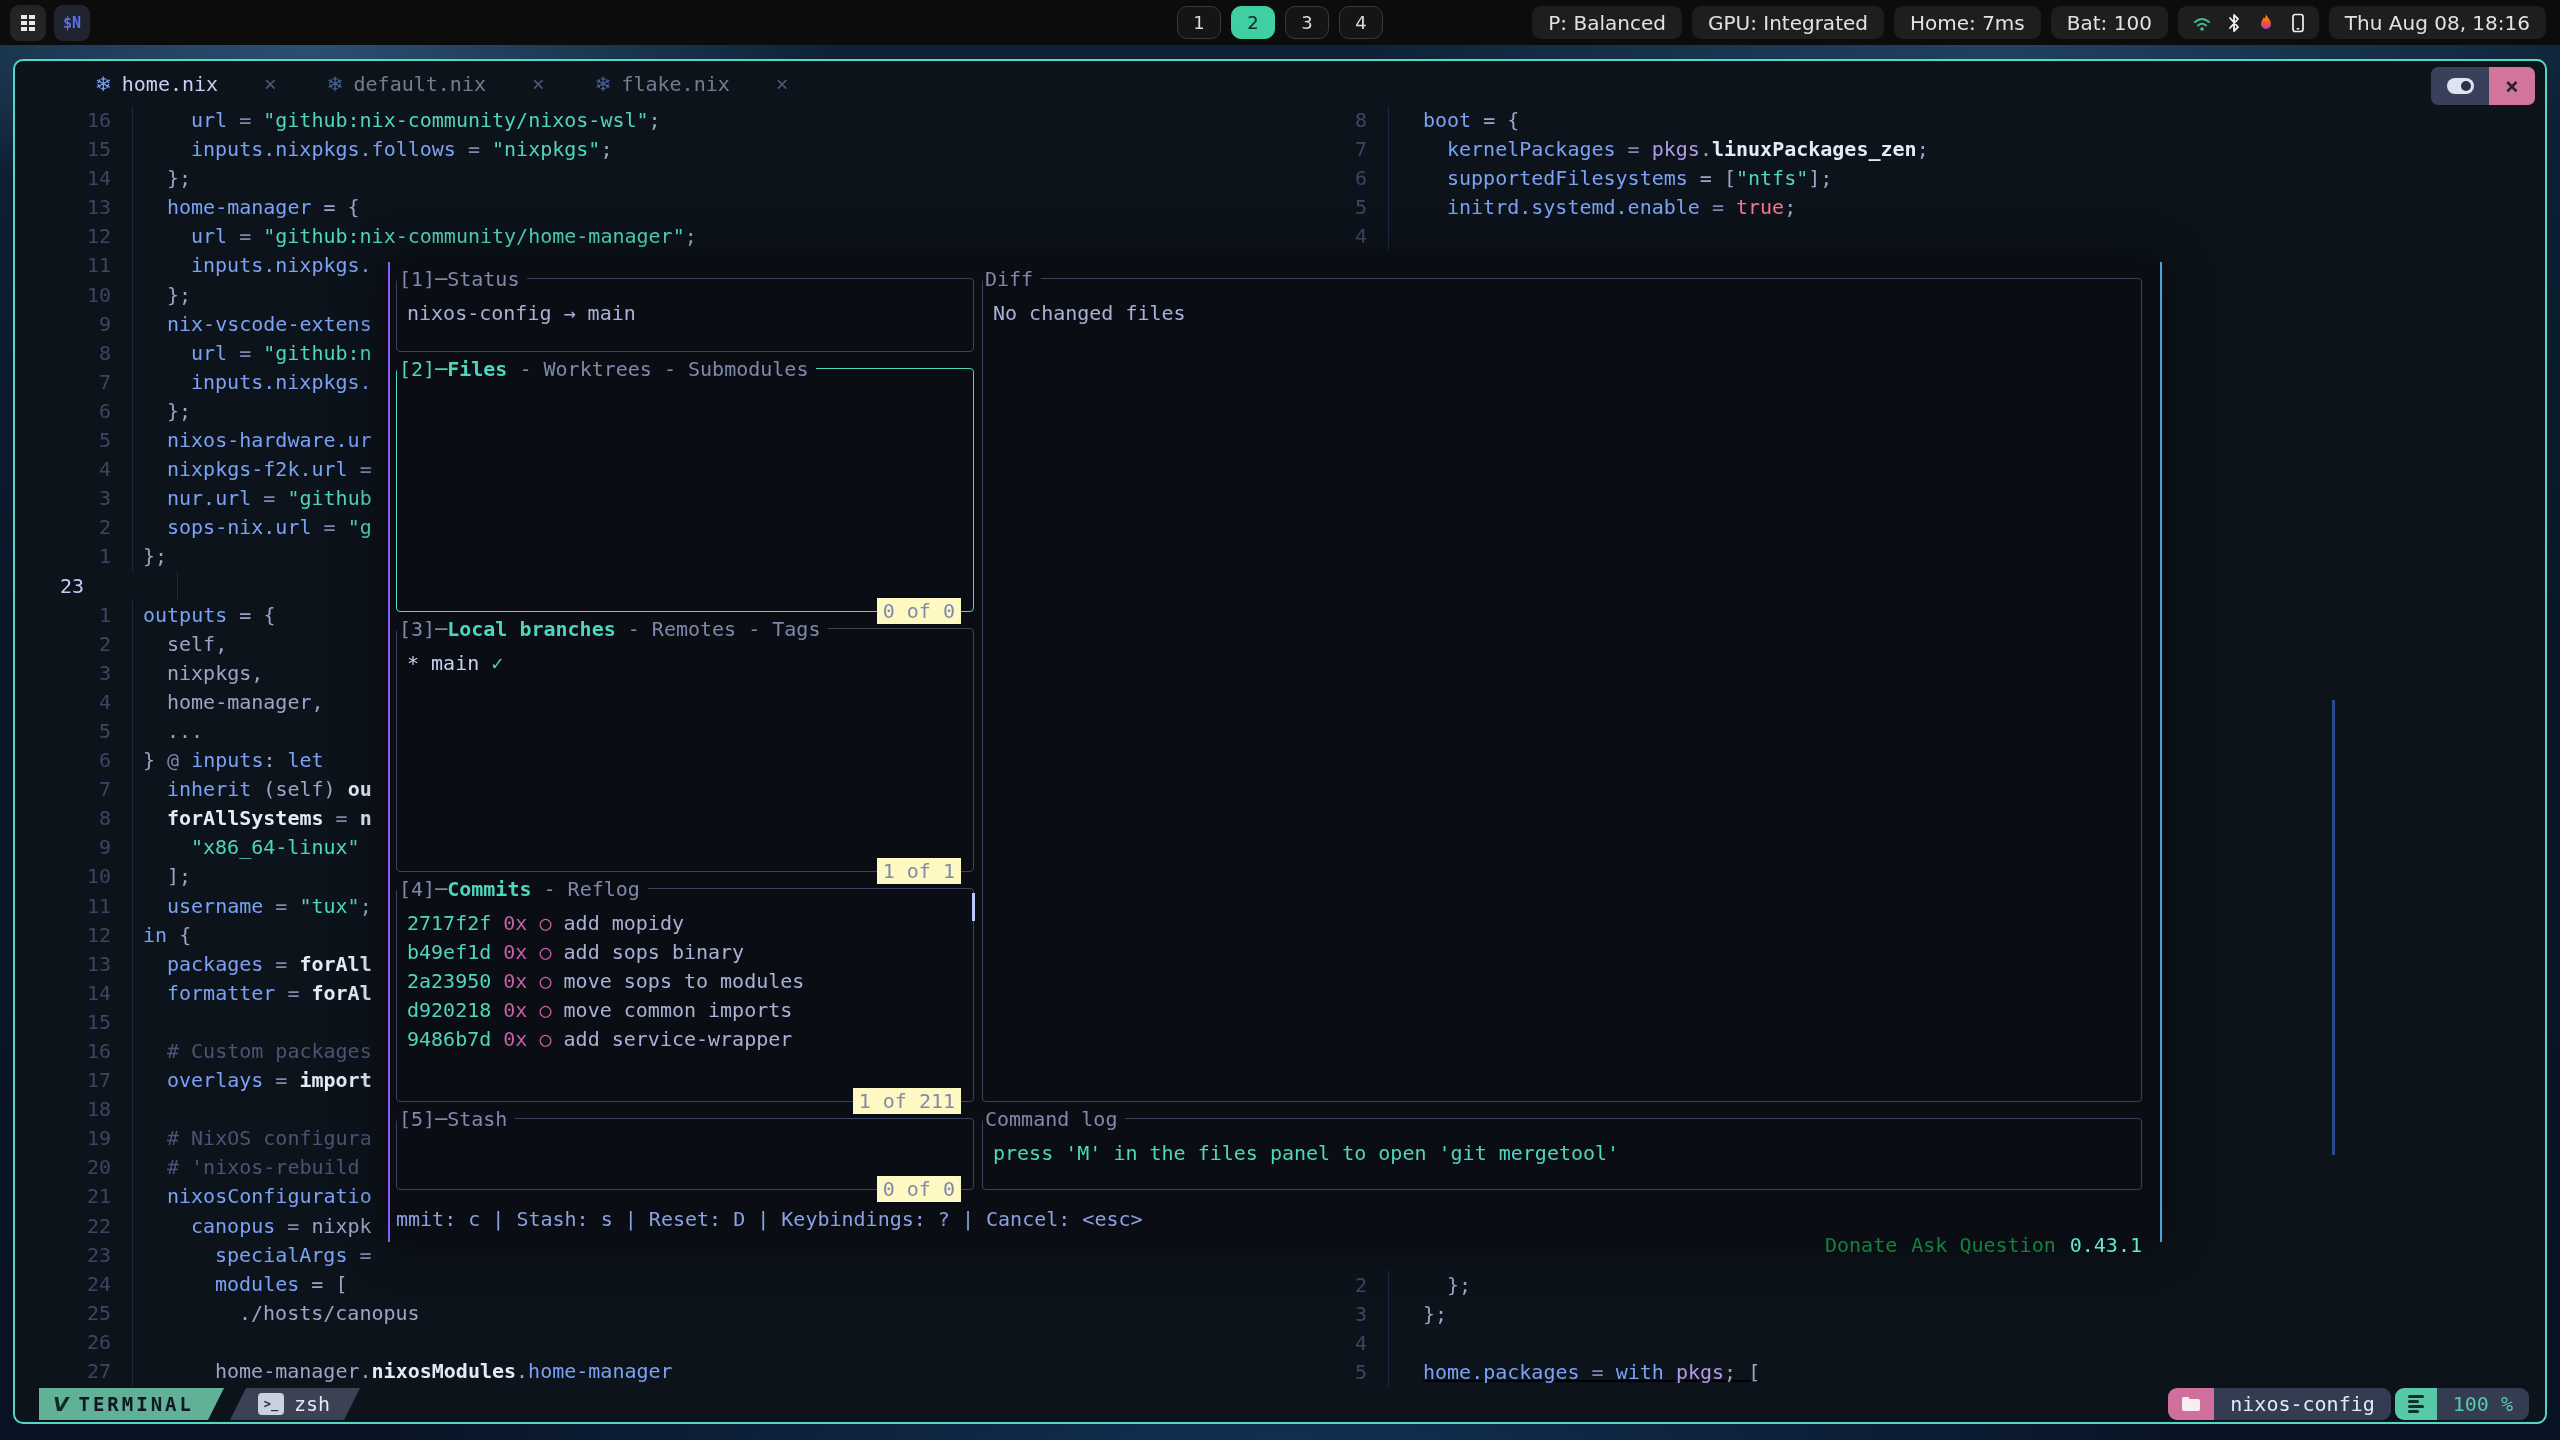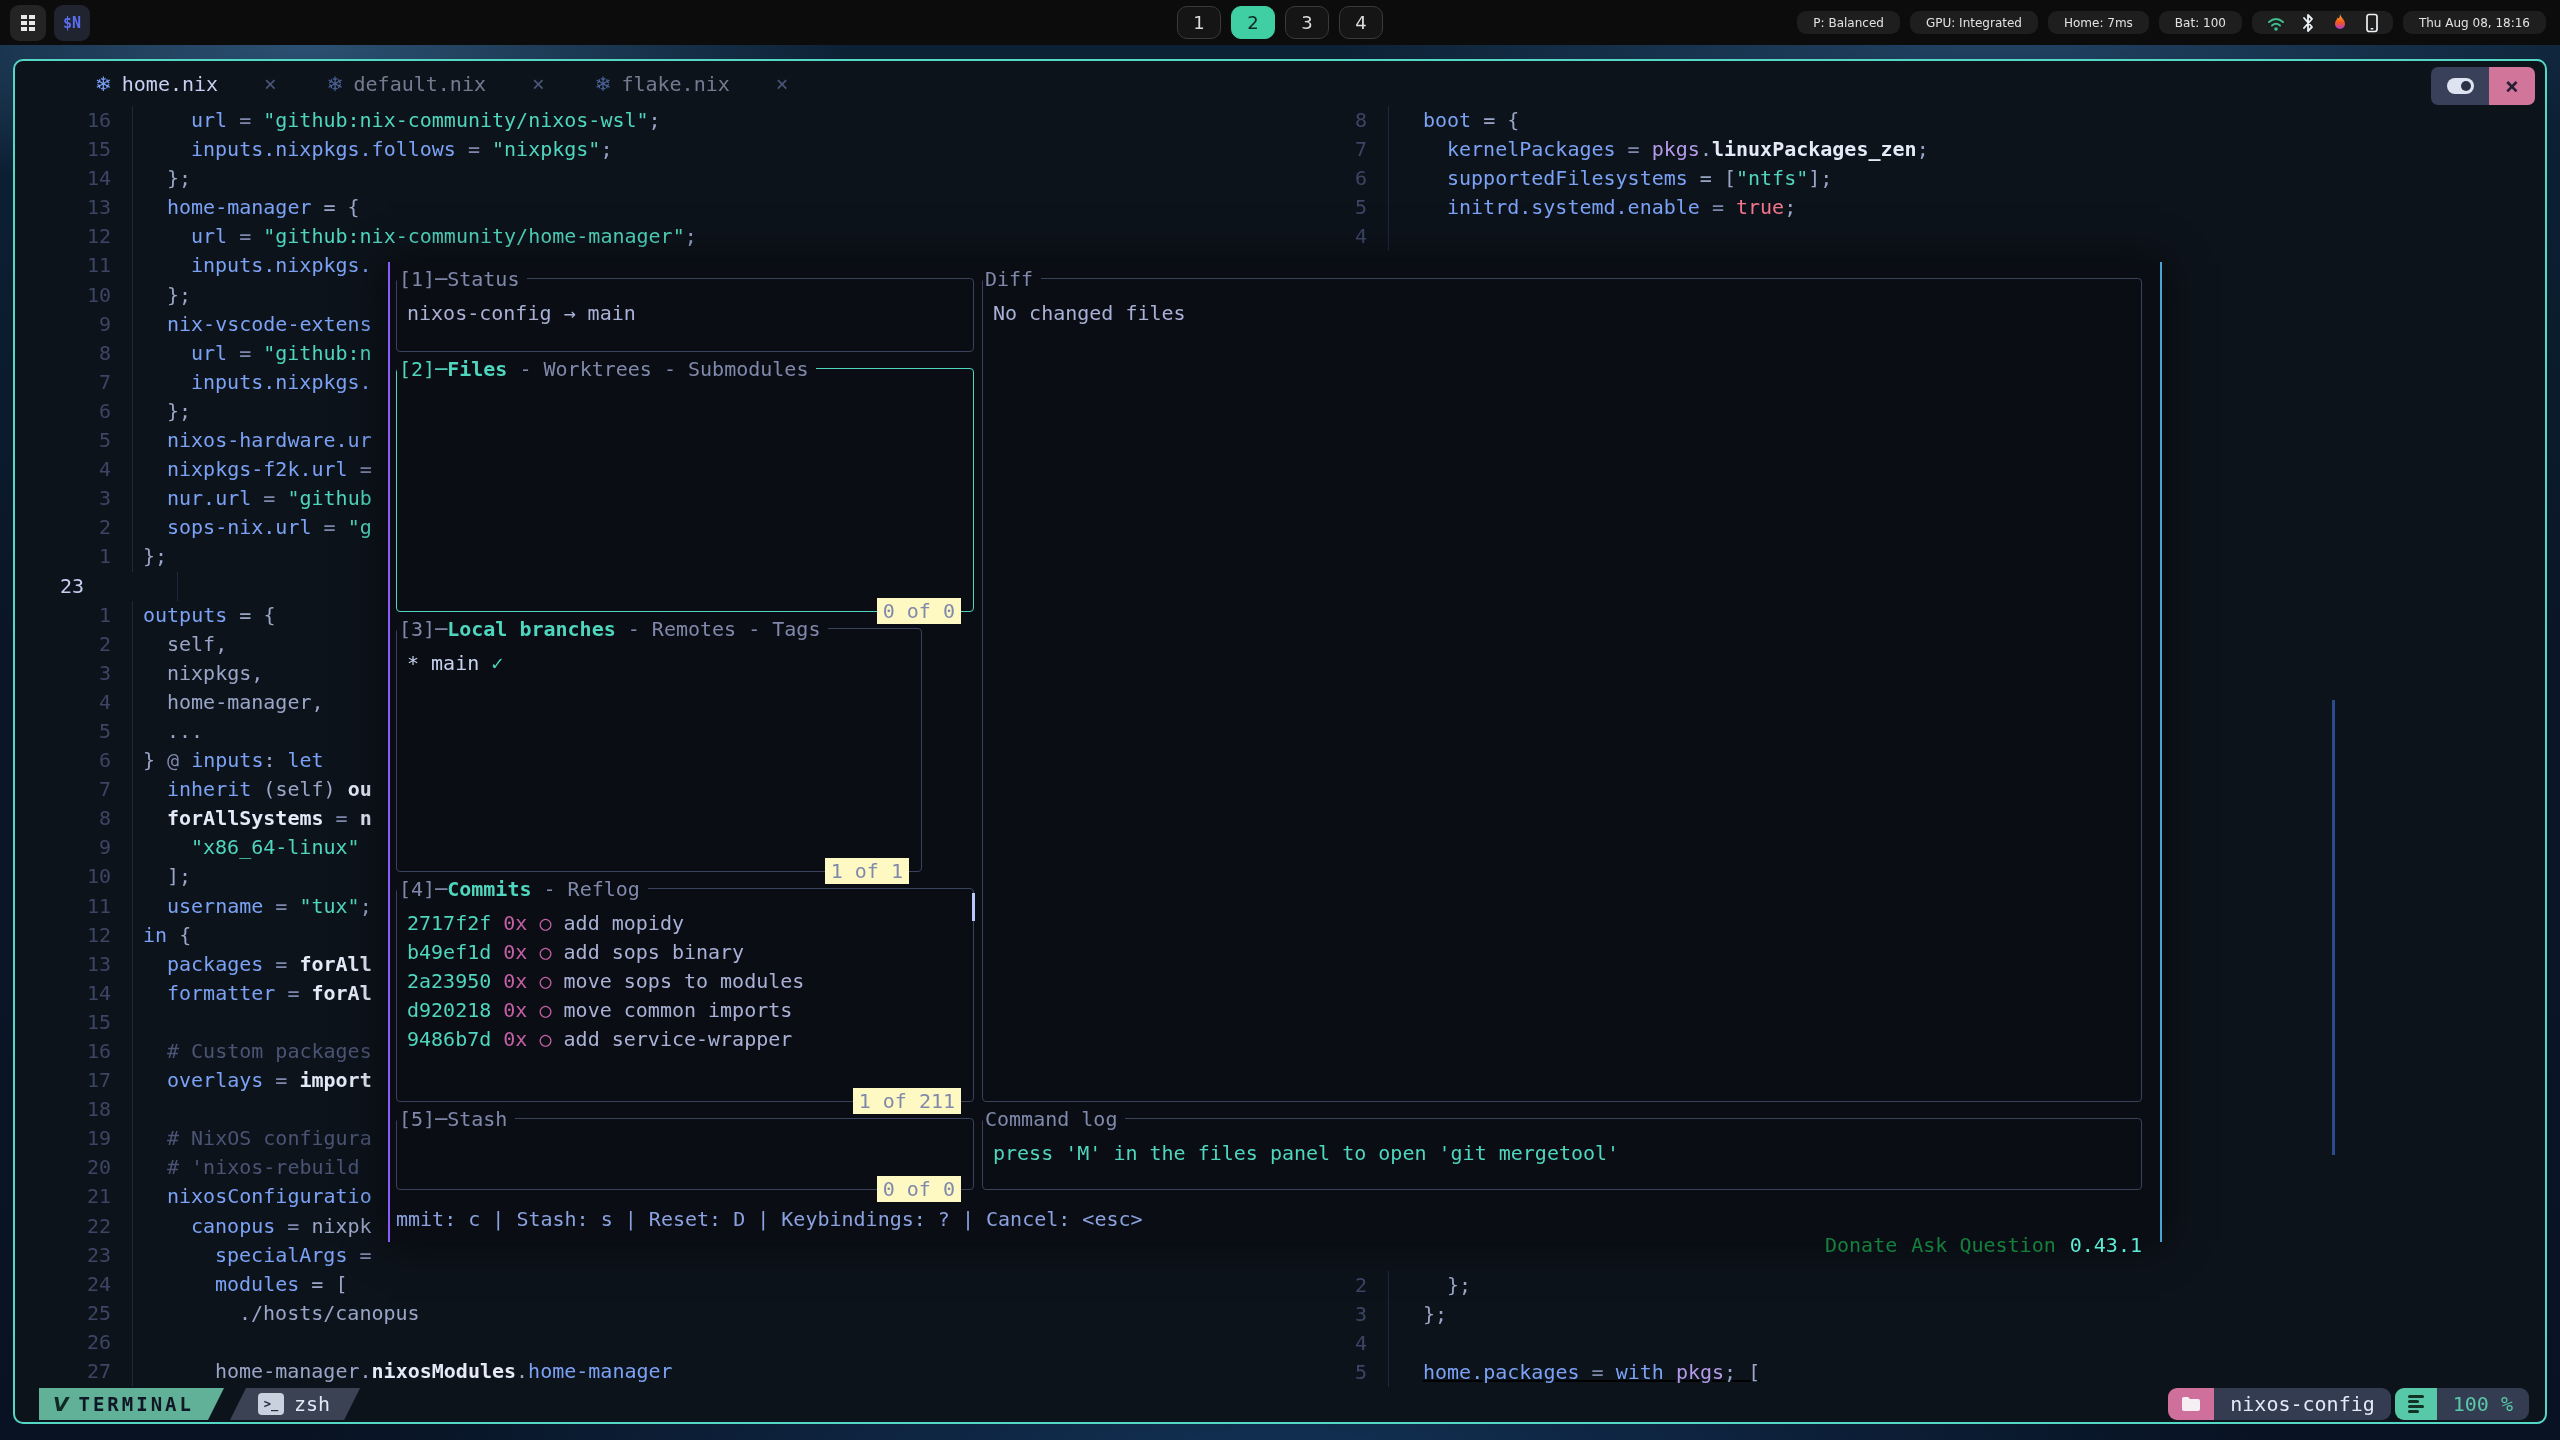--- a/index.html
+++ b/index.html
@@ -14,21 +14,21 @@
   .topbar{position:absolute;left:0;top:0;right:0;height:45px;background:#0c0c0c;
     display:flex;align-items:center;font-family:"DejaVu Sans",sans-serif}
   .tb-left{display:flex;gap:8px;padding-left:10px;align-items:center}
   .appbtn{width:36px;height:36px;border-radius:9px;background:#242424;display:flex;align-items:center;justify-content:center}
   .appbtn.nix{background:#20242f;color:#5b6ef0;font-family:"DejaVu Sans Mono",monospace;font-weight:bold;font-size:15px}
   .tb-center{position:absolute;left:50%;top:0;height:45px;transform:translateX(-50%);display:flex;gap:10px;align-items:center}
   .ws{min-width:44px;height:33px;border-radius:10px;background:#151515;border:1px solid #3a3a3a;
     color:#dcdcdc;font-size:18px;display:flex;align-items:center;justify-content:center;box-sizing:border-box}
   .ws.on{background:#40cfa2;border-color:#40cfa2;color:#0b2b21}
   .tb-right{margin-left:auto;display:flex;gap:10px;align-items:center;padding-right:14px}
-  .pill{height:23px;border-radius:9px;background:#1e1e1e;color:#e2e2e2;font-size:12px;
+  .pill{height:33px;border-radius:9px;background:#1e1e1e;color:#e2e2e2;font-size:20px;
     display:flex;align-items:center;padding:0 16px;white-space:nowrap}
   .traypill{gap:15px;padding:0 14px}
   
   .window{position:absolute;left:13px;top:59px;width:2534px;height:1365px;box-sizing:border-box;
     background:#0d131b;border:2px solid #55d7c6;border-radius:10px;overflow:hidden}
   .tabbar{position:absolute;left:0;top:0;right:0;height:46px;display:flex;align-items:center;padding-left:80px}
   .tab{display:flex;align-items:center;margin-right:50px;font-size:20px}
   .tab .nix-icon{font-family:"DejaVu Sans",sans-serif;color:#7aa2f7;font-size:20px;margin-right:10px}
   .tab .tlabel{color:#c7d0f0}
   .tab .tclose{color:#4a5578;margin-left:46px;font-size:21px}
@@ -61,21 +61,21 @@
   .pcount{position:absolute;bottom:-13px;right:12px;background:#fef9c3;padding:0 6px;line-height:26px;color:#8089ab}
   .tnum,.tdash,.trest{color:#8089ab}
   .tname{color:#8089ab}
   .panel.active .tnum,.panel.active .tdash{color:#4fd6be}
   .hl .tname{color:#4fd6be;font-weight:bold}
   .pbody{padding:20px 0 0 10px;line-height:29px;white-space:pre;color:#a9b1d6}
   .pbody.teal{color:#4fd6be}
   .chk{color:#4fd6be}
   #p-status{left:6px;top:16px;width:578px;height:74px}
   #p-files{left:6px;top:106px;width:578px;height:244px}
-  #p-branches{left:6px;top:366px;width:526px;height:244px}
+  #p-branches{left:6px;top:366px;width:578px;height:244px}
   #p-commits{left:6px;top:626px;width:578px;height:214px}
   #p-stash{left:6px;top:856px;width:578px;height:72px}
   #p-diff{left:592px;top:16px;width:1160px;height:824px}
   #p-cmdlog{left:592px;top:856px;width:1160px;height:72px}
   .clist{padding:20px 0 0 10px}
   .commit-row{height:29px;line-height:29px;white-space:pre}
   .commit-row .hash{color:#4fd6be}
   .commit-row .mark,.commit-row .bullet{color:#c55fa6}
   .commit-row .msg{color:#a9b1d6}
   .cscroll{position:absolute;right:-2px;top:4px;width:3px;height:28px;background:#b9c7f8}

